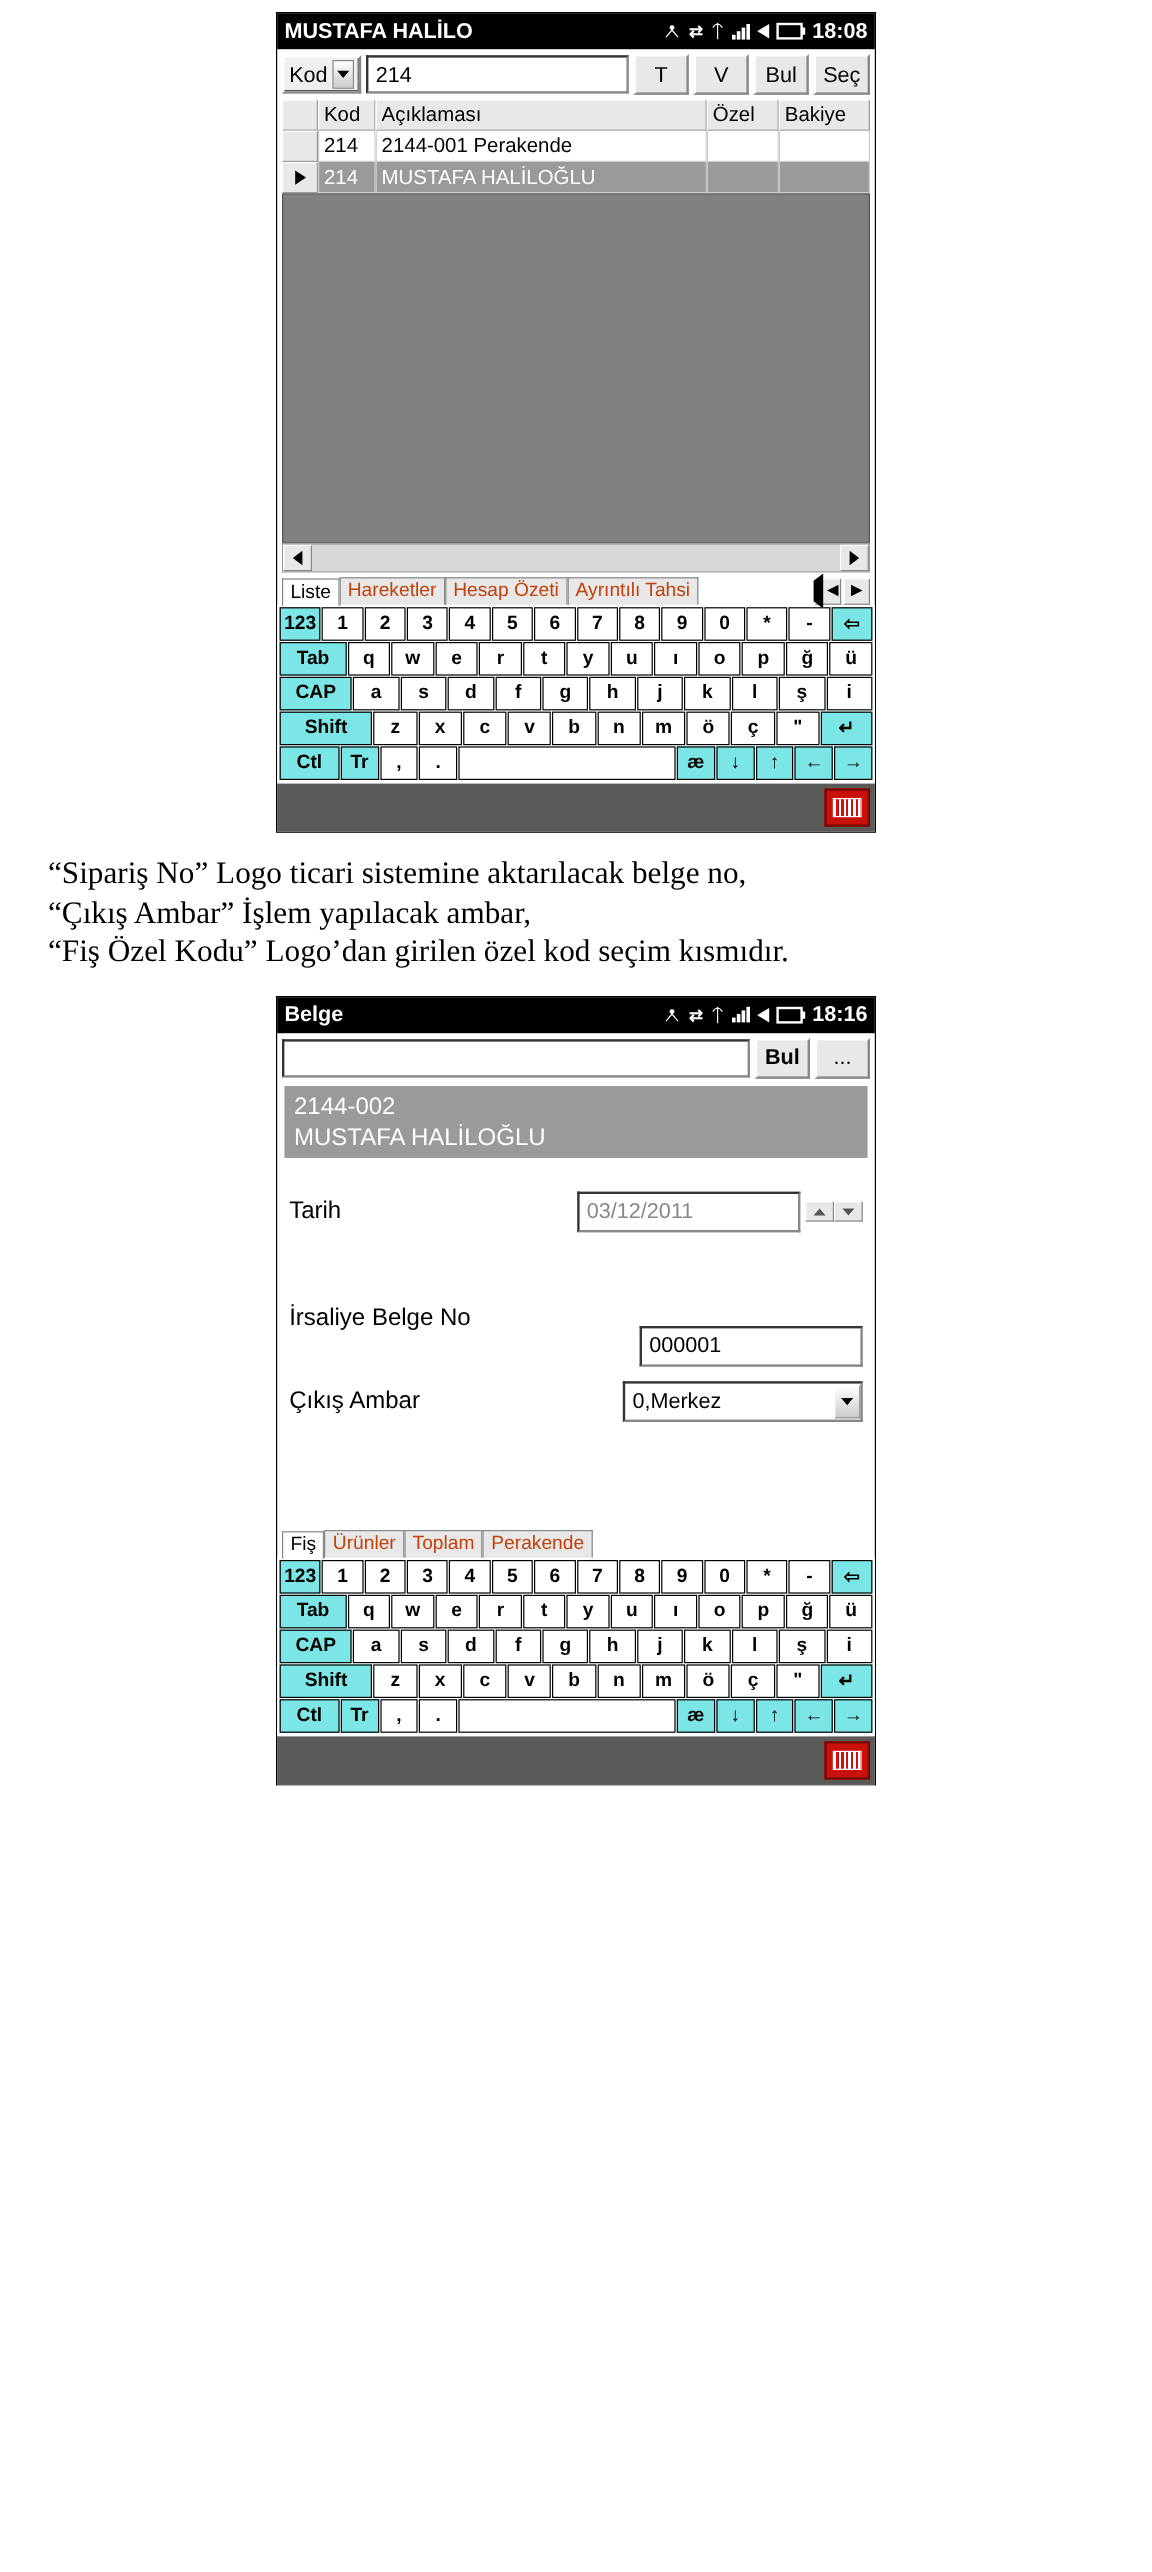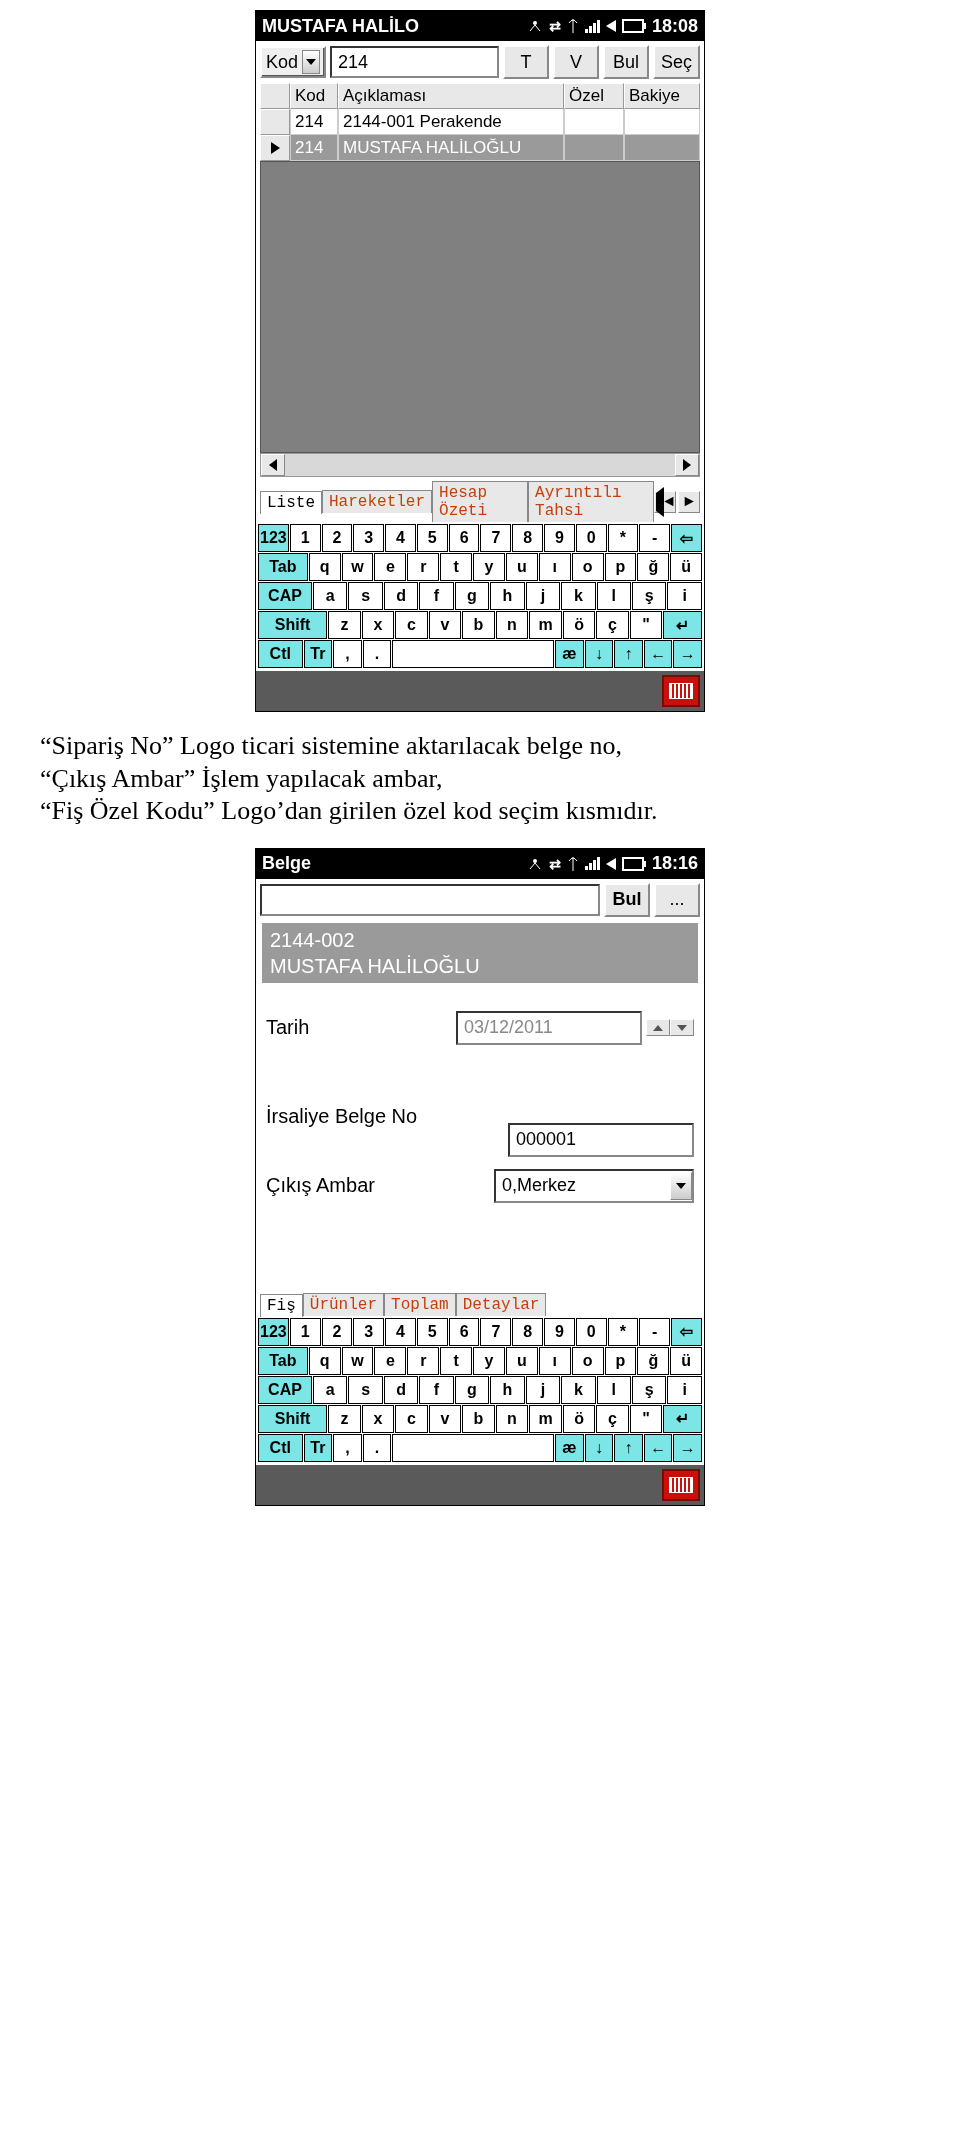--- a/index.html
+++ b/index.html
@@ -8,21 +8,21 @@
     background: #fff;
     font-family: "Times New Roman", Times, serif;
     color: #000;
   }
   .page {
     width: 960px;
     margin: 0 auto;
     background: #fff;
   }
   .device {
-    width: 450px;
+    width: 500px;
     margin: 10px auto 0 auto;
     border: 1px solid #000;
     background: #fff;
     font-family: Arial, Helvetica, sans-serif;
     box-sizing: border-box;
   }
   
   .statusbar {
     background: #000;
     color: #fff;
@@ -165,21 +165,20 @@
   .lar:after{content:"";width:0;height:0;border-top:6px solid transparent;border-bottom:6px solid transparent;border-right:8px solid #000;}
   .rar:after{content:"";width:0;height:0;border-top:6px solid transparent;border-bottom:6px solid transparent;border-left:8px solid #000;}
 
   
   .tabs {
     display:flex;
     padding: 4px 4px 0 4px;
     font-size:16px;
     gap:0;
     align-items:center;
-    font-family:Liberation Mono, monospace;
   }
   .tab {
     border:1px solid #888;
     border-bottom:none;
     background:#e8e8e8;
     padding:2px 6px;
     color:#c2410c;
   }
   .tab.active {
     background:#fff;color:#000;font-weight:normal;
@@ -532,21 +531,21 @@
 
     <div class="vspace"></div>
 
 
     <div class="vspace-lg"></div>
 
     <div class="tabs">
       <div class="tab active">Fiş</div>
       <div class="tab">Ürünler</div>
       <div class="tab">Toplam</div>
-      <div class="tab">Detaylar</div>
+      <div class="tab">Perakende</div>
     </div>
 
     <div class="kbd">
       <div class="kbd-row">
         <div class="key cy">123</div>
         <div class="key">1</div>
         <div class="key">2</div>
         <div class="key">3</div>
         <div class="key">4</div>
         <div class="key">5</div>

